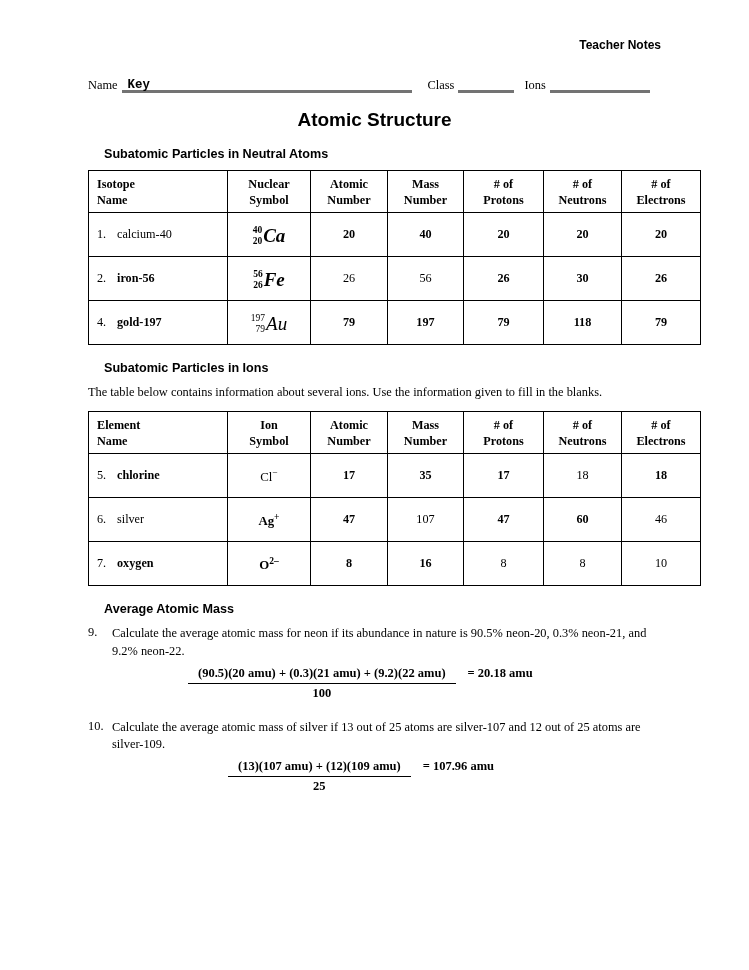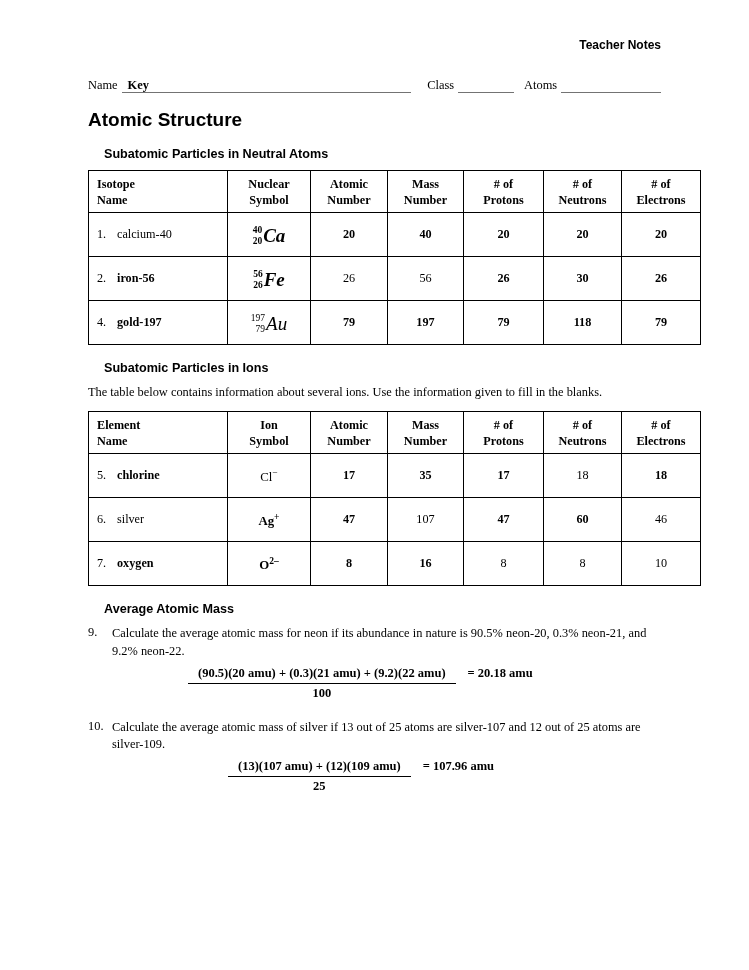--- a/index.html
+++ b/index.html
@@ -15,28 +15,28 @@
   .corner-note{
     text-align:right;
     font-family:Liberation Sans, sans-serif;
     font-weight:bold;font-size:12px;
     margin:0 0 26px 0;
   }
   .name-line{
     display:flex;align-items:flex-end;
     margin:0 0 16px 0;white-space:nowrap;
   }
-  .blank{display:inline-block;border-bottom:1px solid #737373;height:15px;box-sizing:border-box;}
+  .blank{display:inline-block;border-bottom:3px solid #737373;height:15px;box-sizing:border-box;font-family:Liberation Mono, monospace;}
   .blank-name{width:290px;margin-left:4px;font-weight:bold;padding-left:6px;}
   .lbl-class{margin-left:16px;}
   .blank-class{width:56px;margin-left:4px;}
   .lbl-date{margin-left:10px;}
   .blank-date{width:100px;margin-left:4px;}
   .doc-title{
-    text-align:left;
+    text-align:center;
     font-family:"Liberation Sans",sans-serif;
     font-weight:bold;font-size:19px;
     margin:4px 0 12px 0;
   }
   .sec-heading{
     font-family:"Liberation Sans",sans-serif;
     font-weight:bold;font-size:12.6px;
     margin:16px 0 9px 16px;
   }
   .intro{margin:0 0 10px 0;line-height:1.38;}
@@ -88,21 +88,21 @@
 
 <div class="page">
 
   <div class="corner-note">Teacher Notes</div>
 
   <div class="name-line">
     <span>Name</span>
     <span class="blank blank-name"><span>Key</span></span>
     <span class="lbl-class">Class</span>
     <span class="blank blank-class"></span>
-    <span class="lbl-date">Atoms</span>
+    <span class="lbl-date">Ions</span>
     <span class="blank blank-date"></span>
   </div>
 
   <div class="doc-title">Atomic Structure</div>
 
   <div class="sec-heading">Subatomic Particles in Neutral Atoms</div>
 
   <table class="ws">
       <thead>
         <tr>

